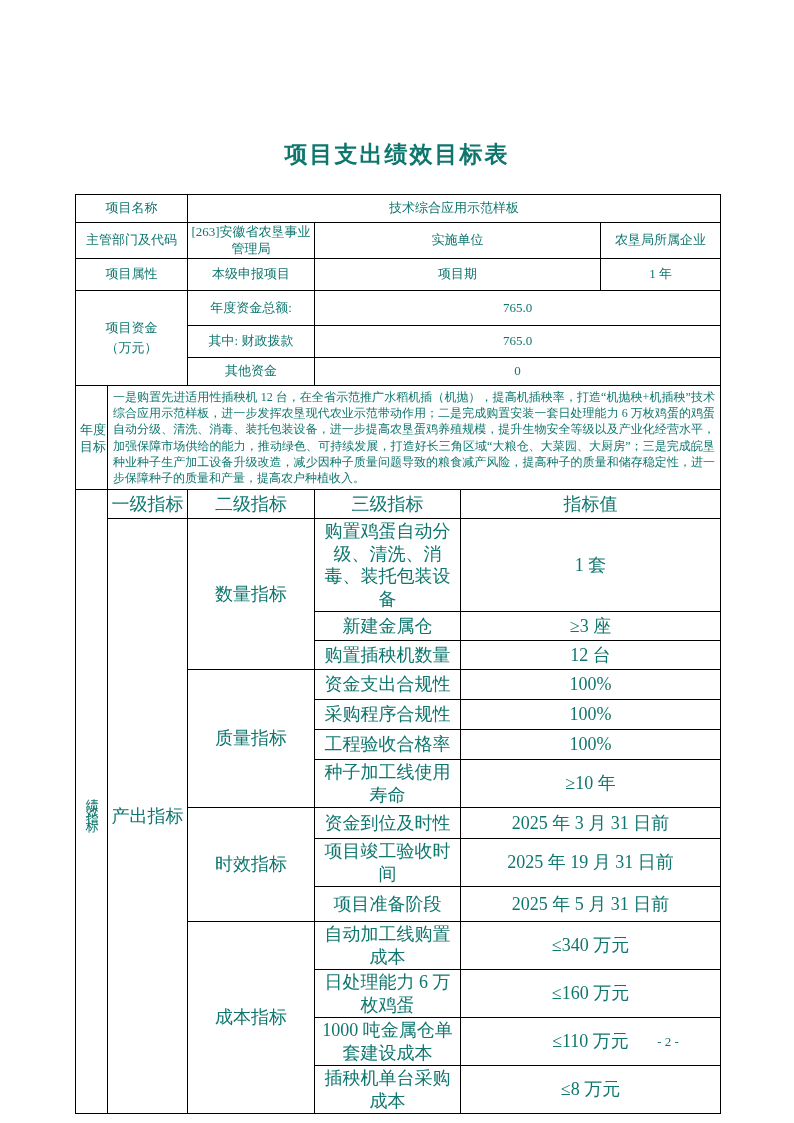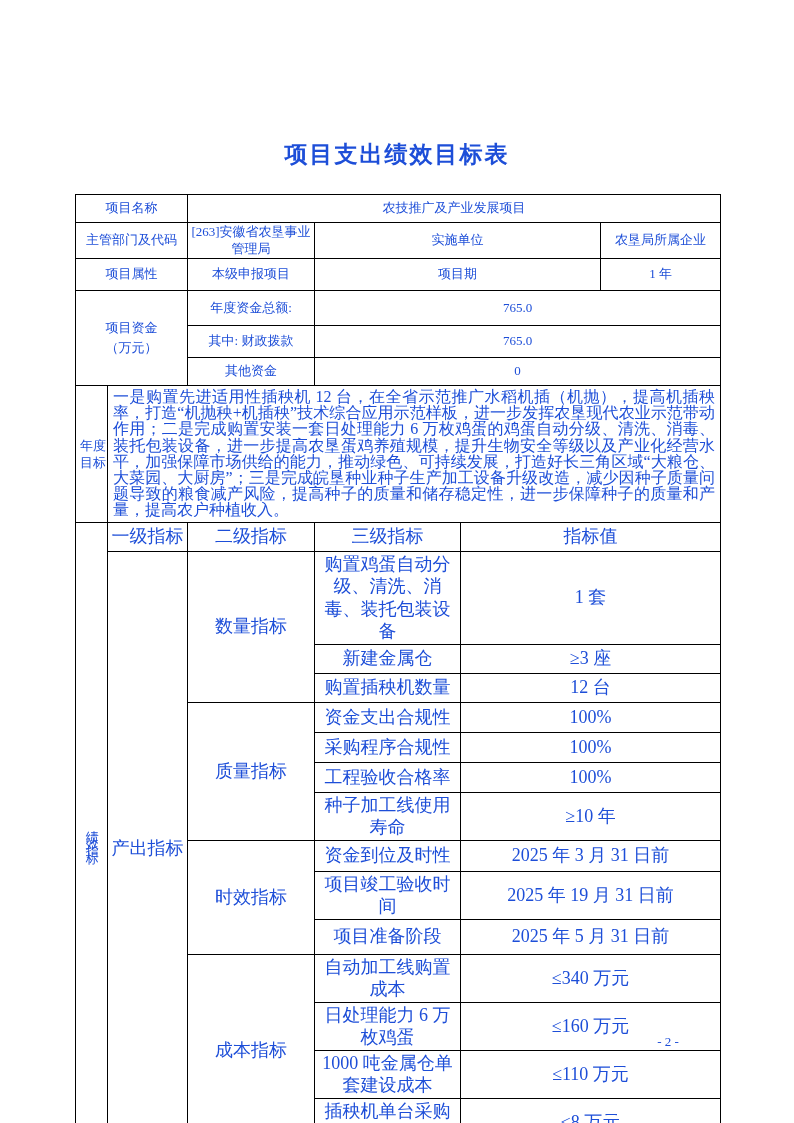--- a/index.html
+++ b/index.html
@@ -2,21 +2,21 @@
 <html><head>
 <meta charset="utf-8">
 <style>
   * { margin:0; padding:0; box-sizing:border-box; }
   html,body { background:#888; }
   .page {
     position:relative;
     width:794px; height:1123px;
     margin:0 auto;
     background:#ffffff;
-    color:#1d4ed8;
+    color:#0f766e;
     font-family:"Liberation Serif","DejaVu Serif",serif;
   }
   .doc-title {
     position:absolute; top:139px; left:0; width:100%;
     text-align:center;
     font-size:23px; font-weight:bold; letter-spacing:2px;
   }
   .doc-subtitle {
     position:absolute; top:181px; left:0; width:100%;
     text-align:center;
@@ -35,21 +35,21 @@
     vertical-align:middle;
     font-size:13px;
     line-height:1.25;
     padding:1px 2px;
     overflow:hidden;
     word-break:break-word;
   }
   td.ind { font-size:18px; }
   td.goal-text {
     text-align:justify;
-    font-size:16px;
+    font-size:12px;
     line-height:16.2px;
     padding:3px 5px 3px 5px;
     vertical-align:middle;
   }
   .narrow-wrap {       
     width:30px; margin:3px auto;
     word-break:break-all; line-height:17px;
   }
   .funds-wrap {        
     width:60px; margin:0 auto;
@@ -81,21 +81,21 @@
         <col style="width:80px">
         <col style="width:127px">
       <col style="width:146px">
         <col style="width:140px">
         <col style="width:120px">
     </colgroup>
 
     <tbody>
         <tr style="height:28px">
       <td colspan="2">项目名称</td>
-      <td colspan="4">农技推广及产业发展项目</td>
+      <td colspan="4">技术综合应用示范样板</td>
     </tr>
 
     <tr style="height:36px">
       <td colspan="2">主管部门及代码</td>
       <td>[263]安徽省农垦事业管理局</td>
       <td colspan="2">实施单位</td>
       <td>农垦局所属企业</td>
     </tr>
 
     <tr style="height:32px">

